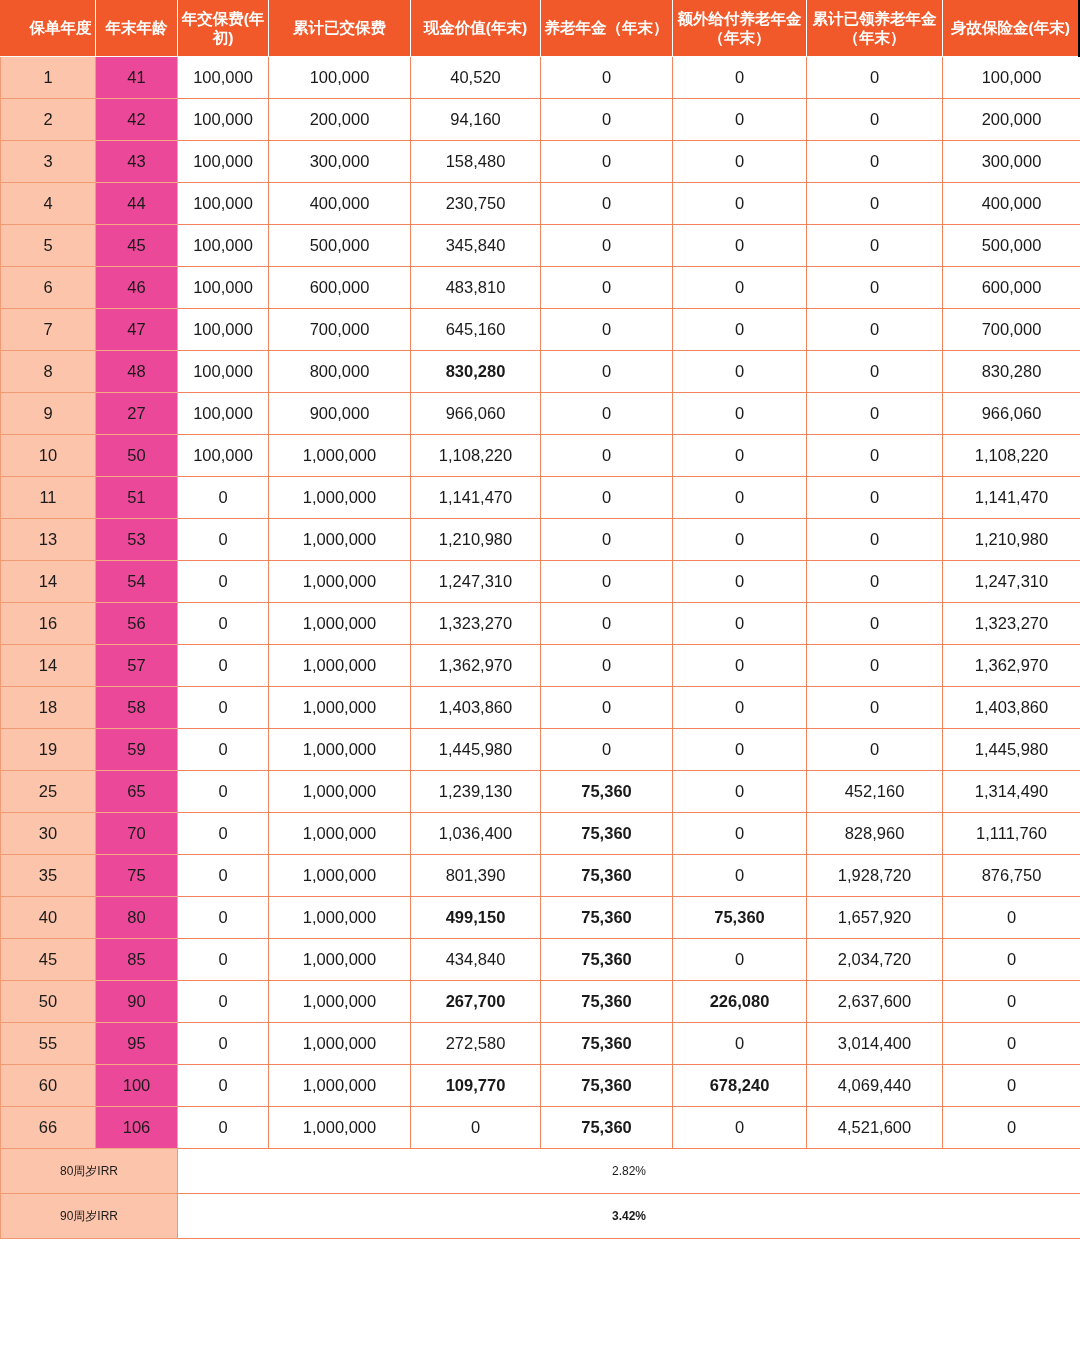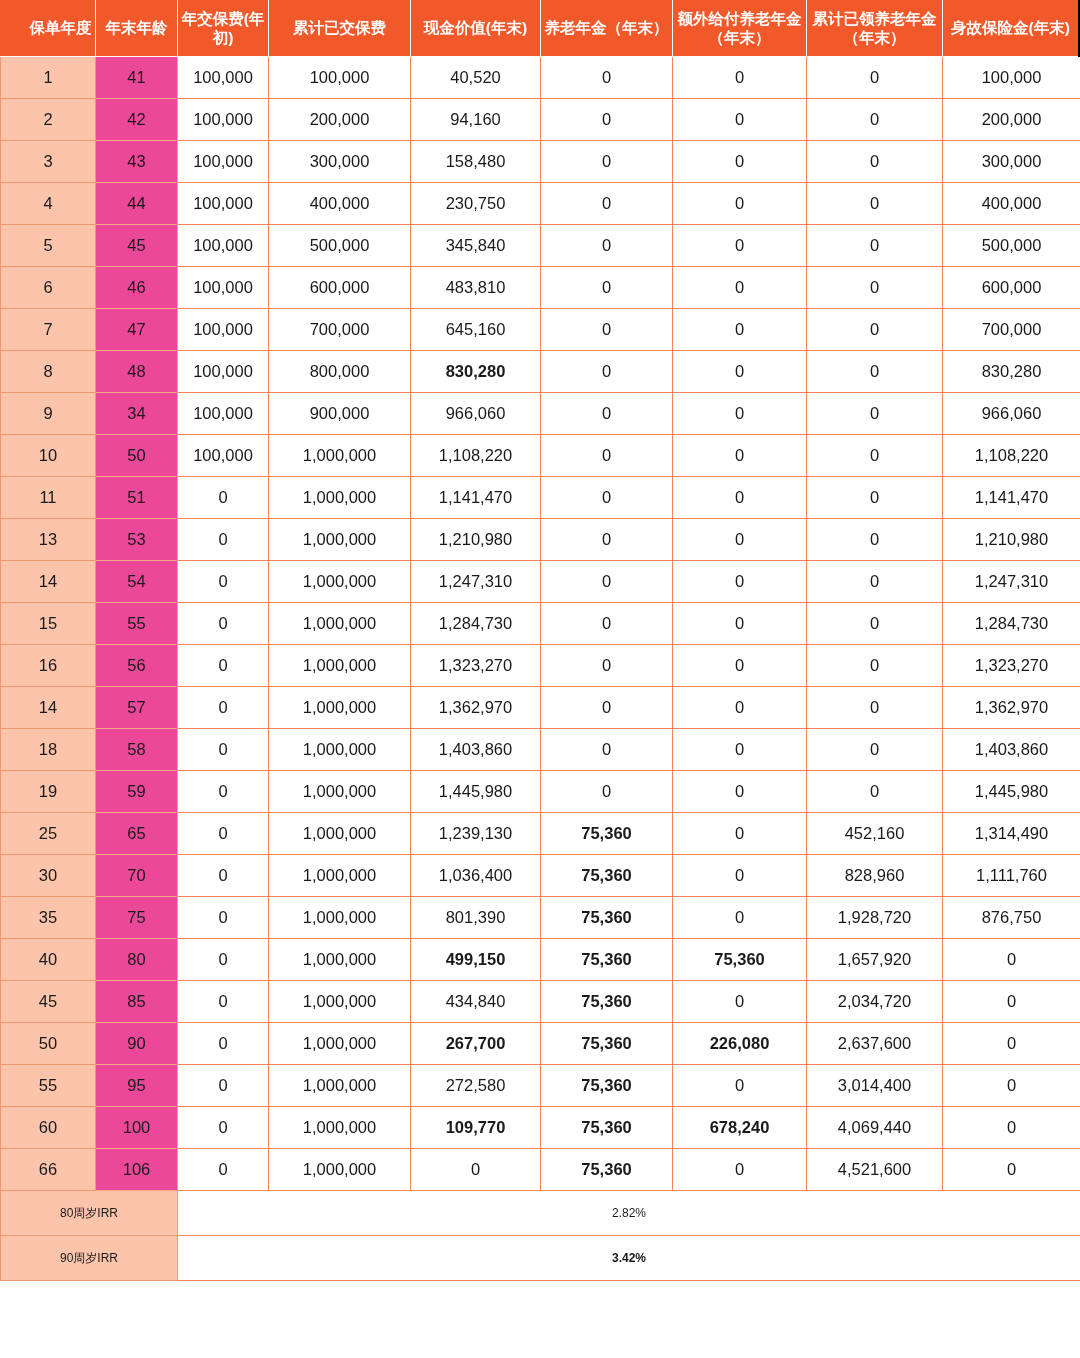--- a/index.html
+++ b/index.html
@@ -199,21 +199,21 @@
         <td>100,000</td>
         <td>800,000</td>
         <td class="bold">830,280</td>
         <td>0</td>
         <td>0</td>
         <td>0</td>
         <td>830,280</td>
       </tr>
       <tr>
         <td class="col-year">9</td>
-        <td class="col-age">34</td>
+        <td class="col-age">27</td>
         <td>100,000</td>
         <td>900,000</td>
         <td>966,060</td>
         <td>0</td>
         <td>0</td>
         <td>0</td>
         <td>966,060</td>
       </tr>
       <tr>
         <td class="col-year">10</td>
@@ -253,31 +253,20 @@
         <td class="col-age">54</td>
         <td>0</td>
         <td>1,000,000</td>
         <td>1,247,310</td>
         <td>0</td>
         <td>0</td>
         <td>0</td>
         <td>1,247,310</td>
       </tr>
       <tr>
-        <td class="col-year">15</td>
-        <td class="col-age">55</td>
-        <td>0</td>
-        <td>1,000,000</td>
-        <td>1,284,730</td>
-        <td>0</td>
-        <td>0</td>
-        <td>0</td>
-        <td>1,284,730</td>
-      </tr>
-      <tr>
         <td class="col-year">16</td>
         <td class="col-age">56</td>
         <td>0</td>
         <td>1,000,000</td>
         <td>1,323,270</td>
         <td>0</td>
         <td>0</td>
         <td>0</td>
         <td>1,323,270</td>
       </tr>

